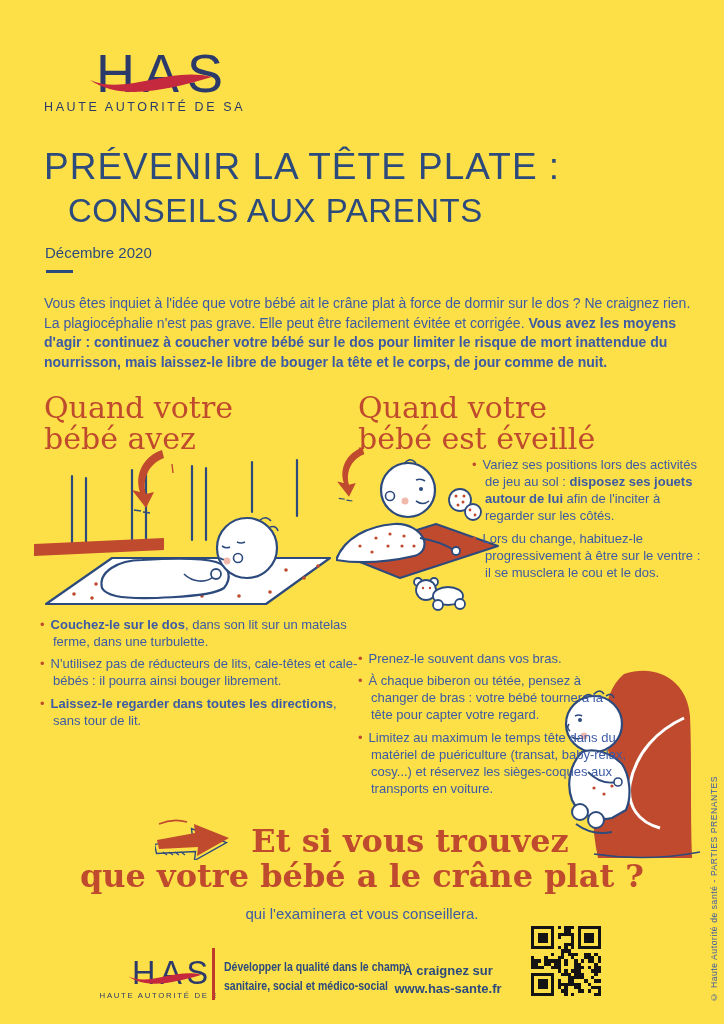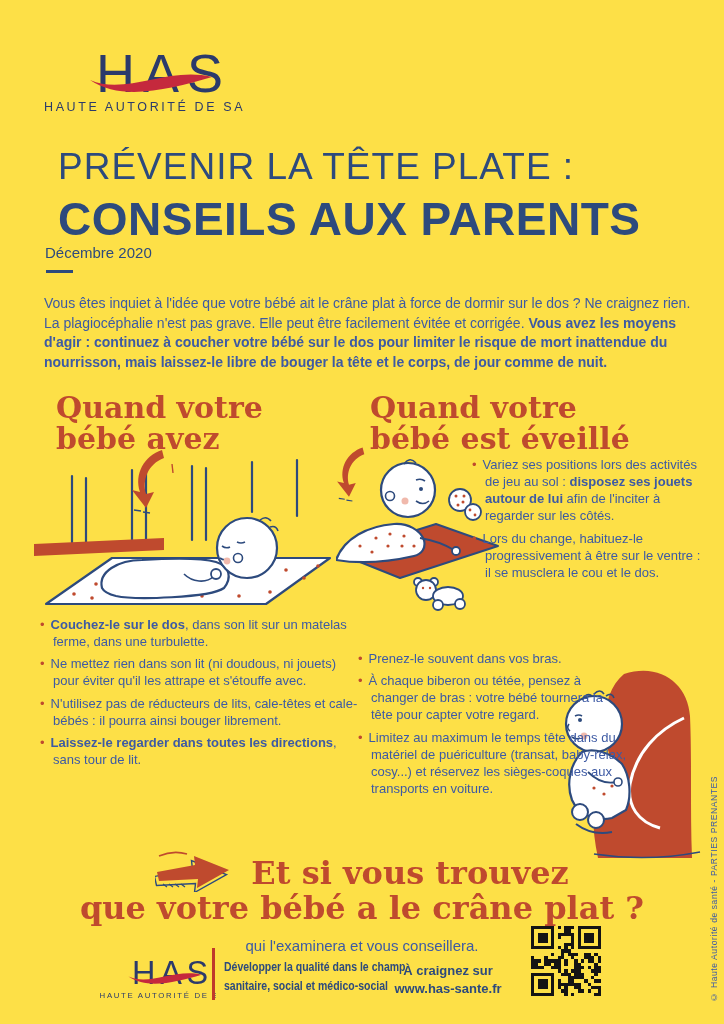--- a/index.html
+++ b/index.html
@@ -8,52 +8,52 @@
     --blue:#3d5aa4;
     --logo:#2b3a6b;
     --swoosh:#c5293d;
   }
   *{margin:0;padding:0;box-sizing:border-box;}
   body{background:#888;font-family:"Liberation Sans",sans-serif;}
   .page{position:relative;width:724px;height:1024px;background:#fde047;margin:0 auto;overflow:hidden;}
 
   
   .logo-svg{position:absolute;left:44px;top:36px;}
-  .title-block{position:absolute;left:58px;top:146px;color:var(--navy);}
+  .title-block{position:absolute;left:44px;top:146px;color:var(--navy);}
   .title-l1{font-size:37px;font-weight:400;letter-spacing:1px;}
-  .title-l2{font-size:46px;font-weight:700;letter-spacing:0.5px;margin-top:4px;}
+  .title-l2{font-size:33px;font-weight:400;letter-spacing:0.5px;margin-top:4px;margin-left:24px;}
   .date{position:absolute;left:45px;top:244px;font-size:15px;color:var(--navy);}
   .date-dash{position:absolute;left:46px;top:270px;width:27px;height:3px;background:var(--navy);}
 
   
   .intro{position:absolute;left:44px;top:294px;width:652px;font-size:14px;line-height:1.4;color:var(--blue);}
   .intro .b{font-weight:700;}
 
   
-  .sec-head{position:absolute;font-family:"DejaVu Serif","Liberation Serif",serif;font-weight:700;font-size:30px;line-height:1.04;color:var(--red);margin-left:12px;}
+  .sec-head{position:absolute;font-family:"DejaVu Serif","Liberation Serif",serif;font-weight:400;font-size:30px;line-height:1.04;color:var(--red);}
   .sec-head.sleep{left:44px;top:392px;}
   .sec-head.awake{left:358px;top:392px;}
 
   
   .illo{position:absolute;}
   .illo.crib{left:34px;top:446px;}
   .illo.mat{left:336px;top:440px;}
   .illo.adult{left:538px;top:660px;}
 
   
   ul.bullets{list-style:none;position:absolute;color:var(--blue);font-size:13px;line-height:1.32;}
   ul.bullets li{padding-left:13px;text-indent:-13px;margin-bottom:5px;}
   ul.bullets li::before{content:"\2022";color:var(--red);margin-right:6px;}
   ul.bullets .b{font-weight:700;}
   .bullets.sleep-list{left:40px;top:616px;width:322px;}
   .bullets.awake-side{left:472px;top:456px;width:236px;}
   .bullets.awake-below{left:358px;top:618px;width:270px;margin-top:32px;}
 
   
-  .cta{position:absolute;left:62px;top:848px;width:600px;text-align:center;}
+  .cta{position:absolute;left:62px;top:816px;width:600px;text-align:center;}
   .cta-h{font-family:"DejaVu Serif","Liberation Serif",serif;font-weight:700;font-size:32px;line-height:1.06;color:var(--red);}
   .cta-arrow{display:inline-block;vertical-align:-8px;margin-right:12px;}
   .cta-sub{margin-top:10px;font-size:15px;line-height:1.35;color:var(--blue);}
 
   
   .footer-logo{position:absolute;left:96px;top:950px;}
   .footer-divider{position:absolute;left:212px;top:948px;width:3px;height:52px;background:#c0392b;}
   .tagline{position:absolute;left:224px;top:958px;font-size:12.5px;font-weight:700;line-height:1.5;color:var(--navy);transform:scaleX(.84);transform-origin:left top;white-space:nowrap;}
   .find-block{position:absolute;left:378px;top:962px;width:140px;text-align:center;font-size:13px;font-weight:700;line-height:1.35;color:var(--navy);}
   .qr{position:absolute;left:531px;top:926px;width:70px;height:70px;}
@@ -216,21 +216,20 @@
     <path d="M50,112 C58,120 68,124 78,122" stroke="#2d4a7d" stroke-width="1.8" fill="none"></path>
     <circle cx="80" cy="122" r="4" fill="#fff" stroke="#2d4a7d" stroke-width="1.6"></circle>
     <circle cx="42" cy="152" r="8" fill="#fff" stroke="#2d4a7d" stroke-width="2"></circle>
     <circle cx="58" cy="160" r="8" fill="#fff" stroke="#2d4a7d" stroke-width="2"></circle>
     <path d="M38,164 q16,12 36,8" stroke="#2d4a7d" stroke-width="2" fill="none"></path>
     <path d="M56,194 Q110,202 162,192" stroke="#2d4a7d" stroke-width="1.6" fill="none"></path>
   </svg>
 
   <ul class="bullets sleep-list">
       <li><span class="b">Couchez-le sur le dos</span><span>, dans son lit sur un matelas ferme, dans une turbulette.</span></li>
-      <li><span>Ne mettez rien dans son lit (ni doudous, ni jouets) pour éviter qu'il les attrape et s'étouffe avec.</span></li>
       <li><span>N'utilisez pas de réducteurs de lits, cale-têtes et cale-bébés : il pourra ainsi bouger librement.</span></li>
       <li><span class="b">Laissez-le regarder dans toutes les directions</span><span>, sans tour de lit.</span></li>
     </ul>
   <ul class="bullets awake-side">
       <li><span>Variez ses positions lors des activités de jeu au sol : </span><span class="b">disposez ses jouets autour de lui</span><span> afin de l'inciter à regarder sur les côtés.</span></li>
       <li><span>Lors du change, habituez-le progressivement à être sur le ventre : il se musclera le cou et le dos.</span></li>
     </ul>
   <ul class="bullets awake-below">
       <li><span>Prenez-le souvent dans vos bras.</span></li>
       <li><span>À chaque biberon ou tétée, pensez à changer de bras : votre bébé tournera la tête pour capter votre regard.</span></li>

